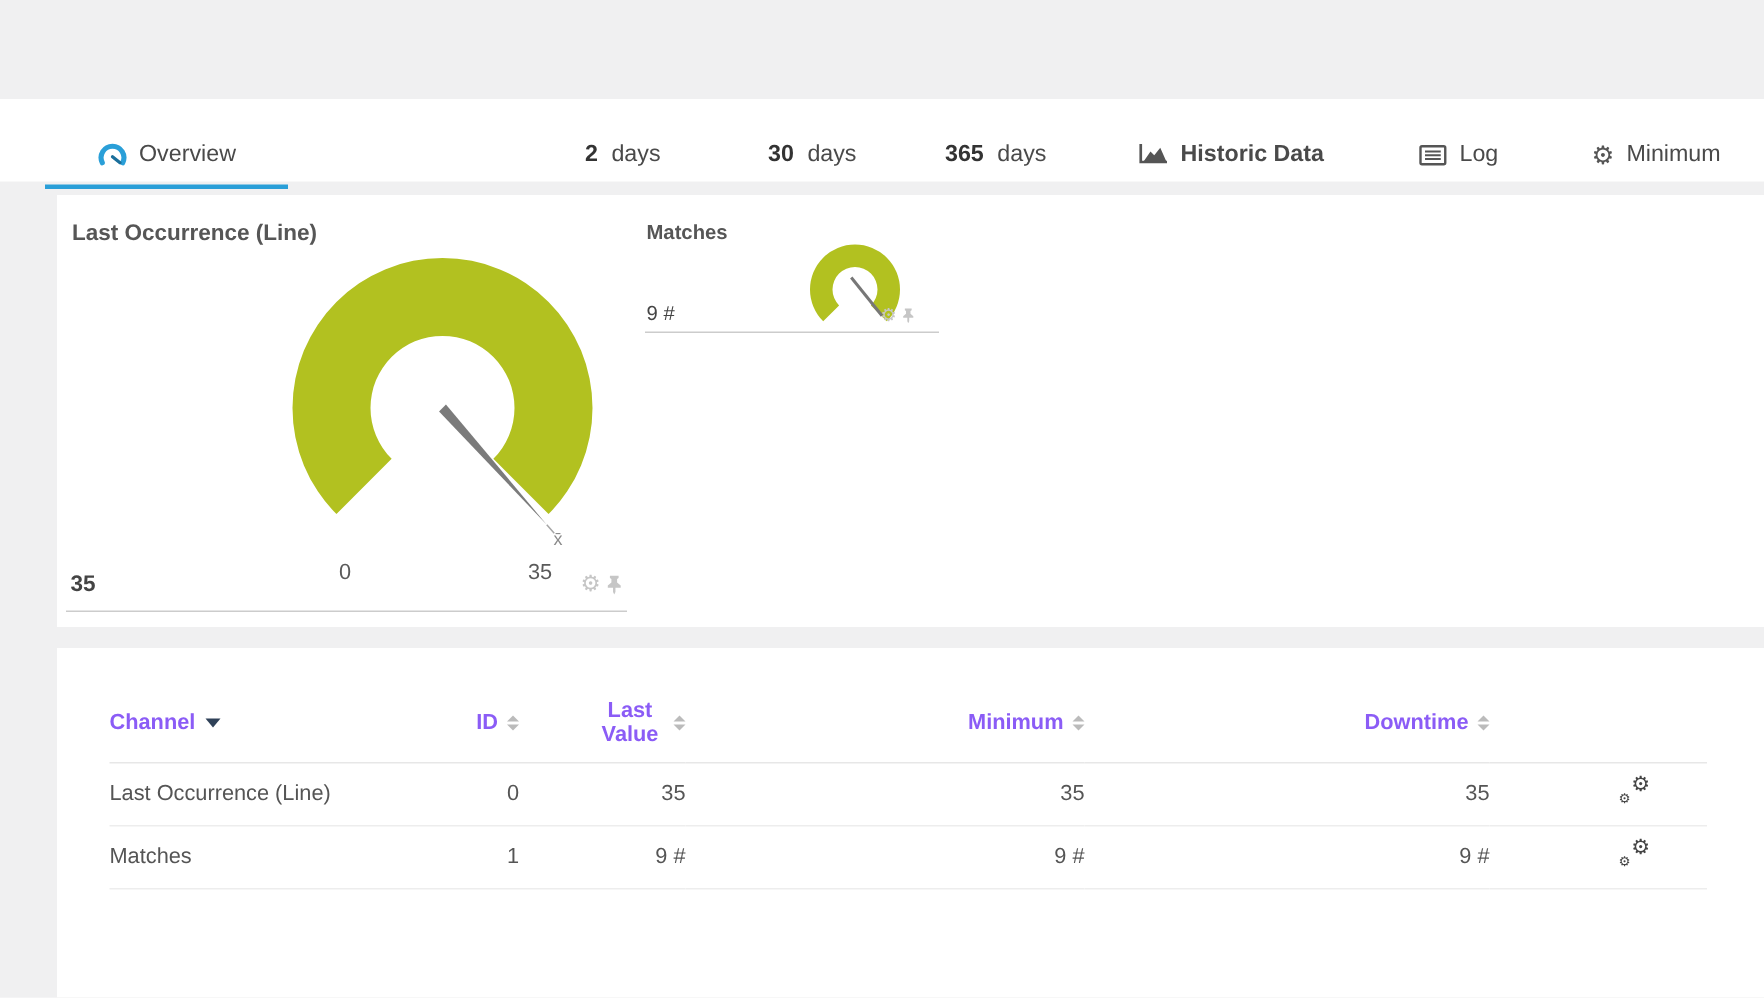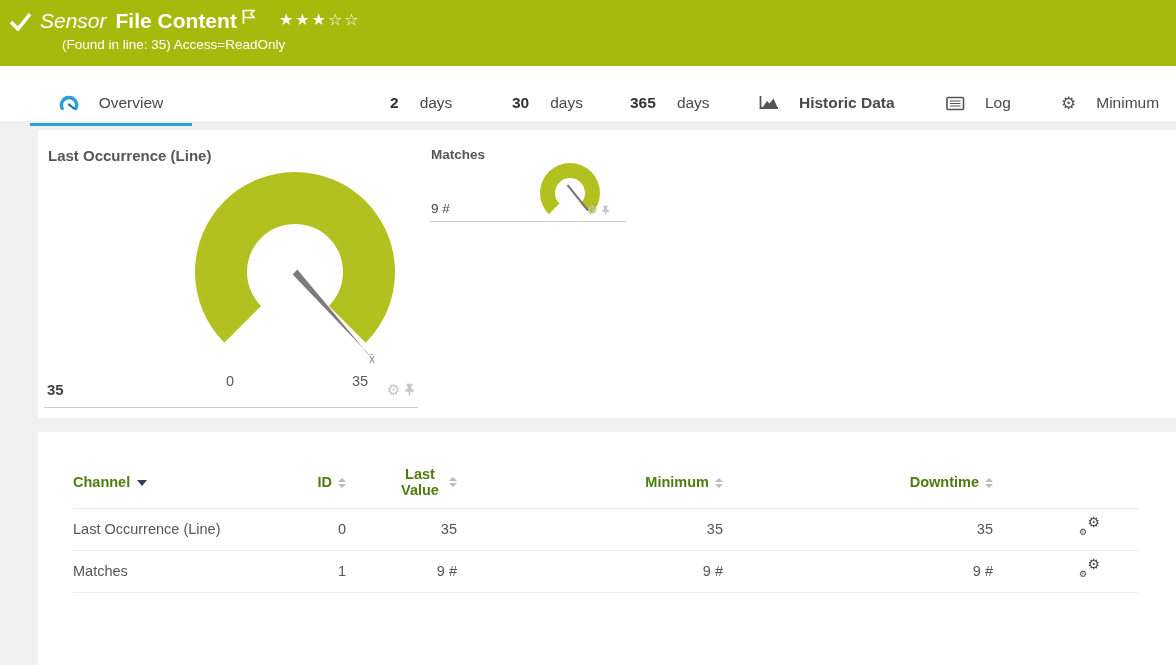--- a/index.html
+++ b/index.html
@@ -12,21 +12,21 @@
   .header-row { display:flex; align-items:center; padding:9px 0 0 9px; }
   .check-icon { margin-right:8px; }
   .kind { font-size:21px; font-style:italic; }
   .title { font-size:21px; font-weight:bold; margin-left:9px; }
   .flag-icon { margin:-8px 0 0 5px; }
   .stars { margin-left:22px; font-size:16px; letter-spacing:2px; margin-top:-4px; }
   .header-msg { position:absolute; left:62px; top:37px; font-size:13.5px; color:#fff; }
 
   
   .tabbar { position:absolute; top:66px; left:0; right:0; height:55px; background:#fff; }
-  .tab { position:absolute; top:28px; display:flex; align-items:center; gap:20px; font-size:15.5px; color:#4a4a4a; cursor:pointer; white-space:nowrap; }
+  .tab { position:absolute; top:28px; display:flex; align-items:center; gap:8px; font-size:15.5px; color:#4a4a4a; cursor:pointer; white-space:nowrap; }
   .tab .num { font-weight:bold; color:#333; margin-right:1px; }
   .tab-overview { left:30px; width:162px; justify-content:center; }
   .tab-overview::after { content:""; position:absolute; left:0; top:29px; width:100%; height:3px; background:#2a9fd8; }
   .tab-live { left:222px;margin-top:40px; } .tab-2d { left:390px; } .tab-30d { left:512px; }
   .tab-365d { left:630px; } .tab-hist { left:758px;font-weight:bold; } .tab-log { left:946px; } .tab-set { left:1061px; }
   .gear-glyph { font-size:17px; line-height:1; color:#555; }
 
   
   .card { position:absolute; left:38px; right:0; background:#fff; }
   .card-gauges { top:130px; height:288px; }
@@ -40,53 +40,38 @@
   .g2-title { position:absolute; left:393px; top:17px; font-size:13.5px; font-weight:bold; color:#565656; }
   .g2-value { position:absolute; left:393px; top:71px; font-size:13.5px; color:#444; }
   .g2-line  { position:absolute; left:392px; top:91px; width:196px; border-bottom:1px solid #ccc; }
   .g2-icons { position:absolute; left:549px; top:74px; display:flex; align-items:center; gap:3px; }
   .widget-gear { color:#c6c6c6; line-height:1; cursor:pointer; }
   .g1-icons .widget-gear { font-size:15px; }
   .g2-icons .widget-gear { font-size:12px; }
 
   
   table { border-collapse:collapse; table-layout:fixed; width:1065px; margin:24px 0 0 35px; font-size:14.5px; color:#555; }
-  th { color:#4d7c0f; font-weight:bold; text-align:right; vertical-align:middle; height:52px; border-bottom:1px solid #e7e7e7; padding:0; cursor:pointer; }
+  th { color:#8b5cf6; font-weight:bold; text-align:right; vertical-align:middle; height:52px; border-bottom:1px solid #e7e7e7; padding:0; cursor:pointer; }
   td { height:42px; border-bottom:1px solid #ededed; text-align:right; padding:0; }
   .c-channel { text-align:left !important; }
   .hdr-wrap { display:inline-block; width:46px; text-align:center; vertical-align:middle; }
   .sort { display:inline-flex; flex-direction:column; gap:2px; margin-left:6px; vertical-align:middle; }
   .sort i { display:block; width:0; height:0; border-left:4px solid transparent; border-right:4px solid transparent; }
   .sort .up { border-bottom:4px solid #bbb; }
   .sort .down { border-top:4px solid #bbb; }
   .sorted-arrow { display:inline-block; width:0; height:0; border-left:5px solid transparent; border-right:5px solid transparent; border-top:6px solid #2f4158; margin-left:7px; vertical-align:middle; }
   .editicon { position:relative; display:inline-block; width:21px; height:19px; margin-right:38px; cursor:pointer; color:#454545; }
   .editicon .g1 { position:absolute; right:0; top:-3px; font-size:14px; line-height:1; }
   .editicon .g2 { position:absolute; left:0; bottom:0; font-size:9px; line-height:1; }
 </style>
 </head>
 <body>
 
 <div class="page">
 
-  <div class="header">
-    <div class="header-row">
-      <svg class="check-icon" width="23" height="20" viewBox="0 0 23 20">
-          <polyline points="2,11 9,18 21,3" fill="none" stroke="#fff" stroke-width="3.6"></polyline>
-        </svg>
-      <span class="kind">Sensor</span>
-      <span class="title">File Content</span>
-      <svg class="flag-icon" width="15" height="16" viewBox="0 0 15 16">
-          <path d="M1.5 1 V15" stroke="#fff" stroke-width="1.6" fill="none"></path>
-          <path d="M1.5 1.5 H12 L8.8 5 12 8.5 H1.5 Z" fill="none" stroke="#fff" stroke-width="1.5"></path>
-        </svg>
-      <span class="stars"><span>★★★</span><span>☆☆</span></span>
-    </div>
-    <div class="header-msg">(Found in line: 35) Access=ReadOnly</div>
-  </div>
 
   <div class="tabbar">
     <div class="tab tab-overview">
       <svg width="20" height="16" viewBox="0 0 20 16">
           <path d="M3.2 13.5 A7.6 7.6 0 1 1 16.8 13.5" fill="none" stroke="#2a9fd8" stroke-width="3.4" stroke-linecap="round"></path>
           <line x1="10" y1="9.5" x2="15" y2="13.5" stroke="#1b6f9b" stroke-width="2.2" stroke-linecap="round"></line>
         </svg>
       <span>Overview</span>
     </div>
     <div class="tab tab-live">

